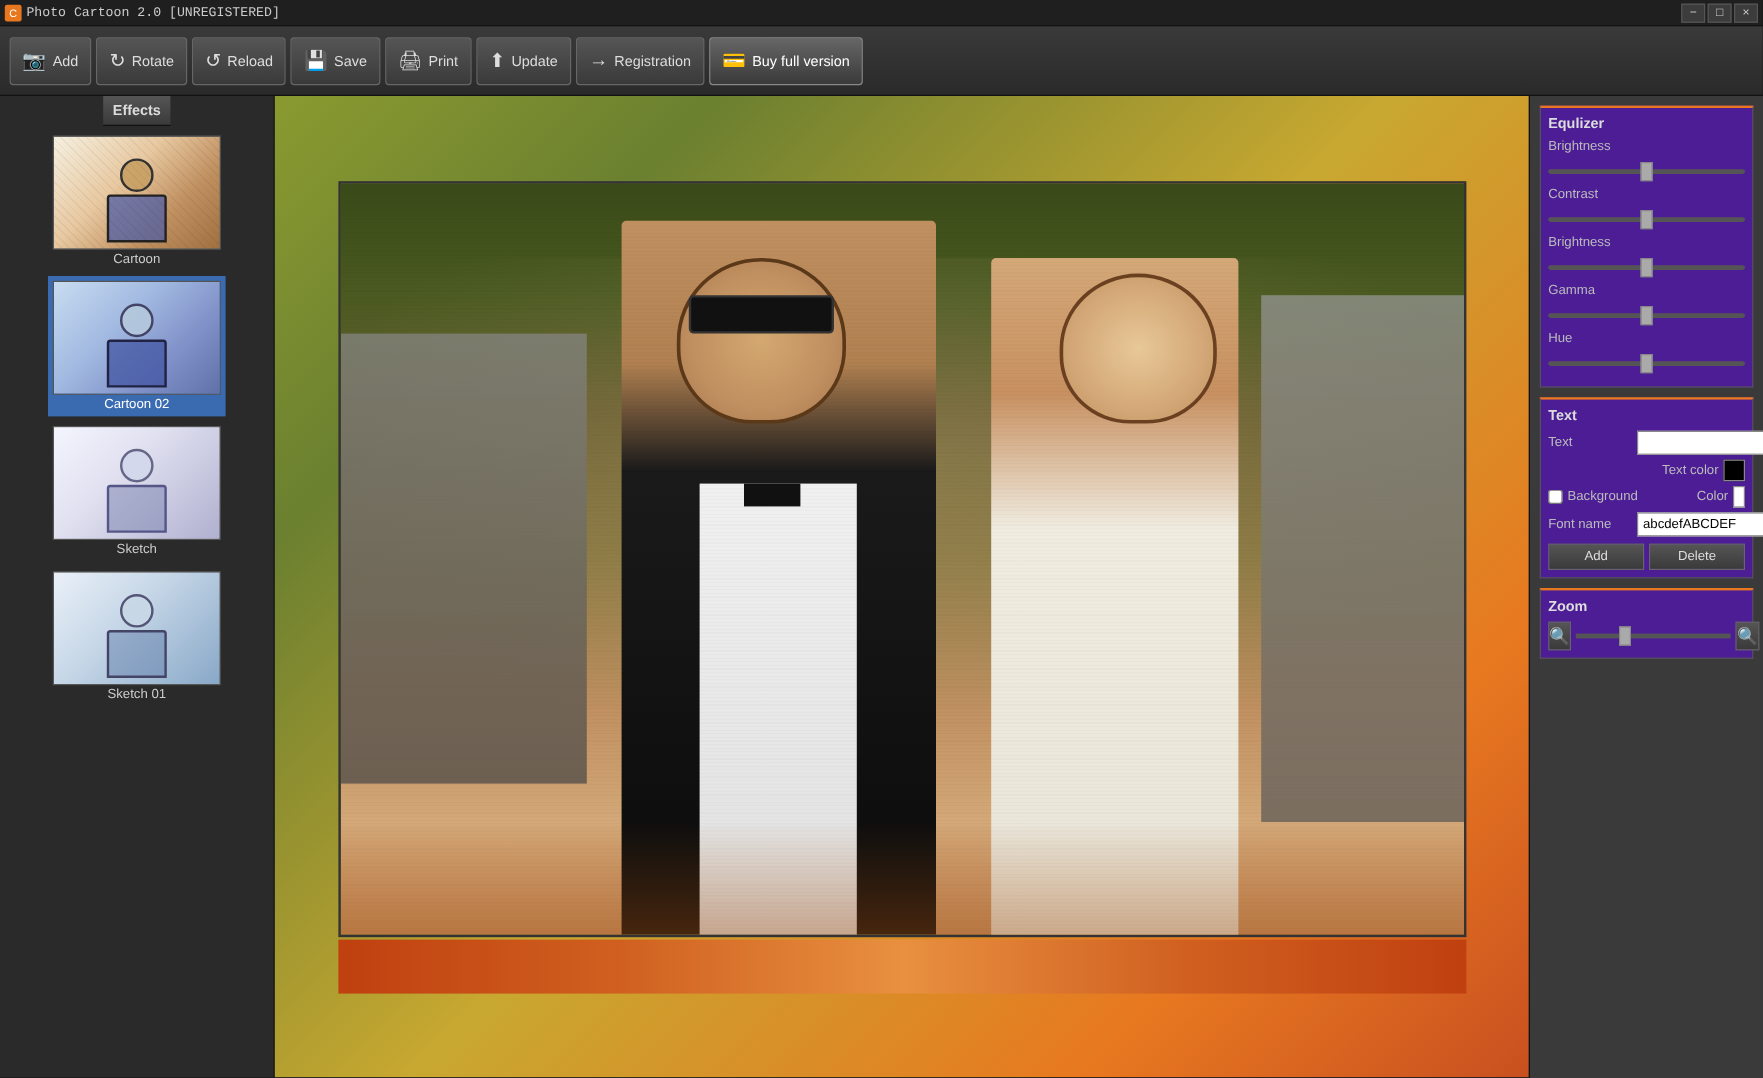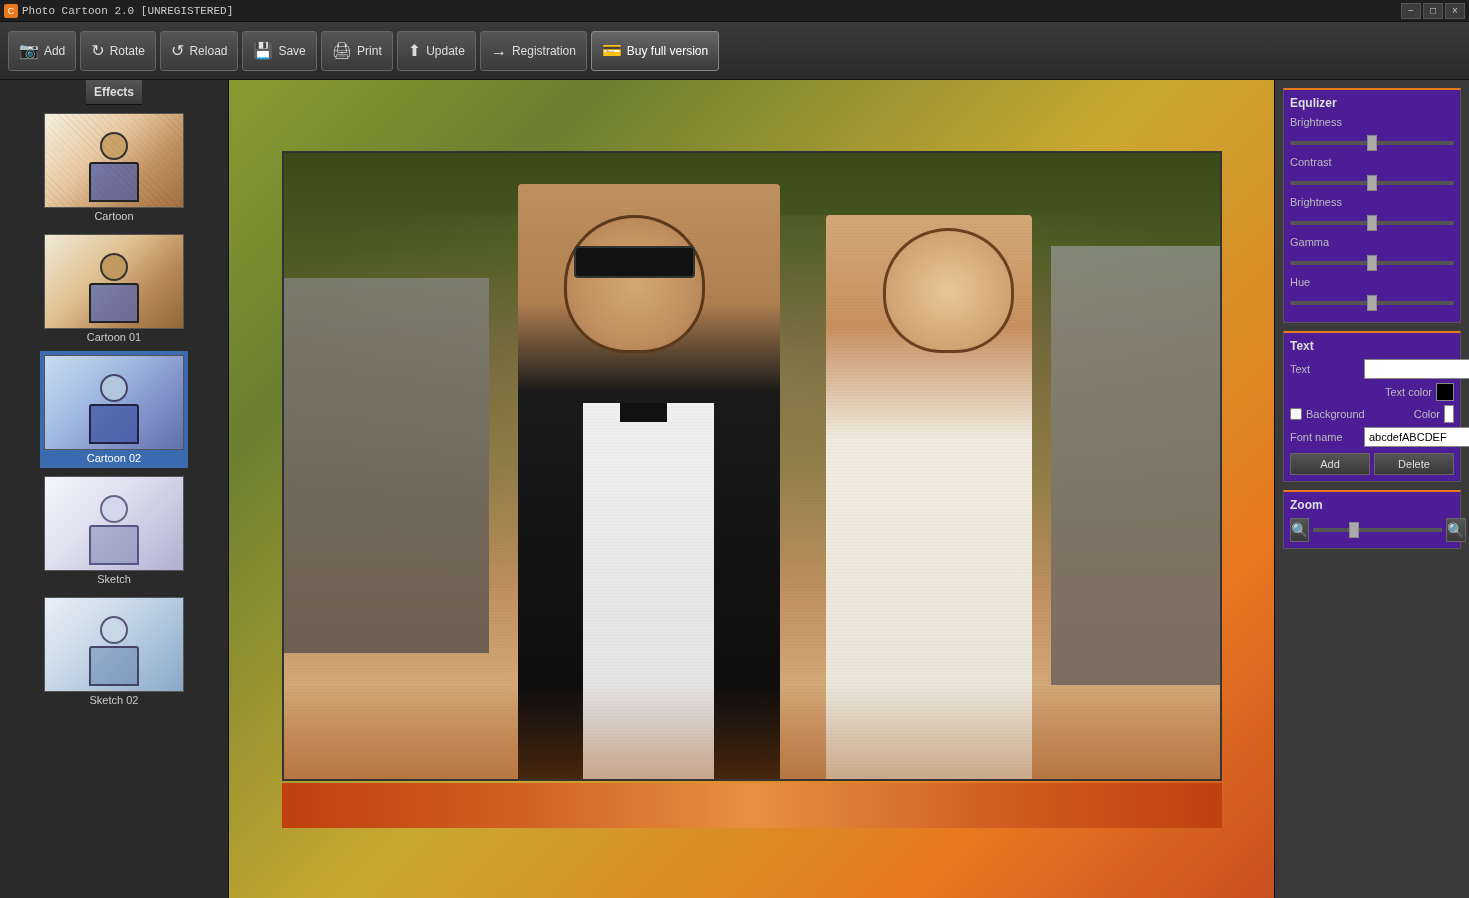--- a/index.html
+++ b/index.html
@@ -437,32 +437,20 @@
             <div style="position:absolute;inset:0;background:linear-gradient(135deg,#f5f0e0 0%,#e8c8a0 40%,#c09060 70%,#a07040 100%);"></div>
             <div style="position:absolute;bottom:5px;left:50%;transform:translateX(-50%);text-align:center;width:120px;">
               <div style="width:28px;height:28px;background:rgba(200,160,100,0.9);border-radius:50%;margin:0 auto;border:2px solid #333;"></div>
               <div style="width:50px;height:40px;background:rgba(70,90,170,0.7);margin:2px auto 0;border:2px solid #222;border-radius:3px 3px 0 0;"></div>
             </div>
           </div>
         </div>
         <span class="effect-label">Cartoon</span>
       </div>
 
-      <div class="effect-item">
-        <div class="effect-thumbnail">
-          <div class="thumb-cartoon01">
-            <div style="position:absolute;inset:0;background:linear-gradient(135deg,#f0ead8 0%,#dfc090 40%,#b88858 70%,#906838 100%);"></div>
-            <div style="position:absolute;bottom:5px;left:50%;transform:translateX(-50%);text-align:center;">
-              <div style="width:28px;height:28px;background:rgba(190,150,90,0.9);border-radius:50%;margin:0 auto;border:2px solid #333;"></div>
-              <div style="width:50px;height:40px;background:rgba(80,100,180,0.7);margin:2px auto 0;border:2px solid #222;border-radius:3px 3px 0 0;"></div>
-            </div>
-          </div>
-        </div>
-        <span class="effect-label">Cartoon 01</span>
-      </div>
 
       <div class="effect-item selected">
         <div class="effect-thumbnail">
           <div class="thumb-cartoon02">
             <div style="position:absolute;inset:0;background:linear-gradient(135deg,#c8dcf0 0%,#a0b8e0 40%,#8090c8 70%,#6070a8 100%);"></div>
             <div style="position:absolute;bottom:5px;left:50%;transform:translateX(-50%);text-align:center;">
               <div style="width:28px;height:28px;background:rgba(180,200,220,0.9);border-radius:50%;margin:0 auto;border:2px solid #446;"></div>
               <div style="width:50px;height:40px;background:rgba(60,80,160,0.7);margin:2px auto 0;border:2px solid #224;border-radius:3px 3px 0 0;"></div>
             </div>
           </div>
@@ -487,21 +475,21 @@
       <div class="effect-item">
         <div class="effect-thumbnail">
           <div class="thumb-sketch02">
             <div style="position:absolute;inset:0;background:linear-gradient(135deg,#eaf0f8 0%,#c8d8e8 40%,#a8c0d8 70%,#88a8c8 100%);"></div>
             <div style="position:absolute;bottom:5px;left:50%;transform:translateX(-50%);text-align:center;">
               <div style="width:28px;height:28px;background:rgba(200,215,230,0.9);border-radius:50%;margin:0 auto;border:2px solid #557;"></div>
               <div style="width:50px;height:40px;background:rgba(80,110,160,0.4);margin:2px auto 0;border:2px solid #446;border-radius:3px 3px 0 0;"></div>
             </div>
           </div>
         </div>
-        <span class="effect-label">Sketch 02</span>
+        <span class="effect-label">Sketch 01</span>
       </div>
 
     </div>
   </div>
 
   <div id="canvas-area">
     <div id="image-container">
 
       <div style="width:100%;height:100%;position:relative;overflow:hidden;background:#2a2a1a;">
 

